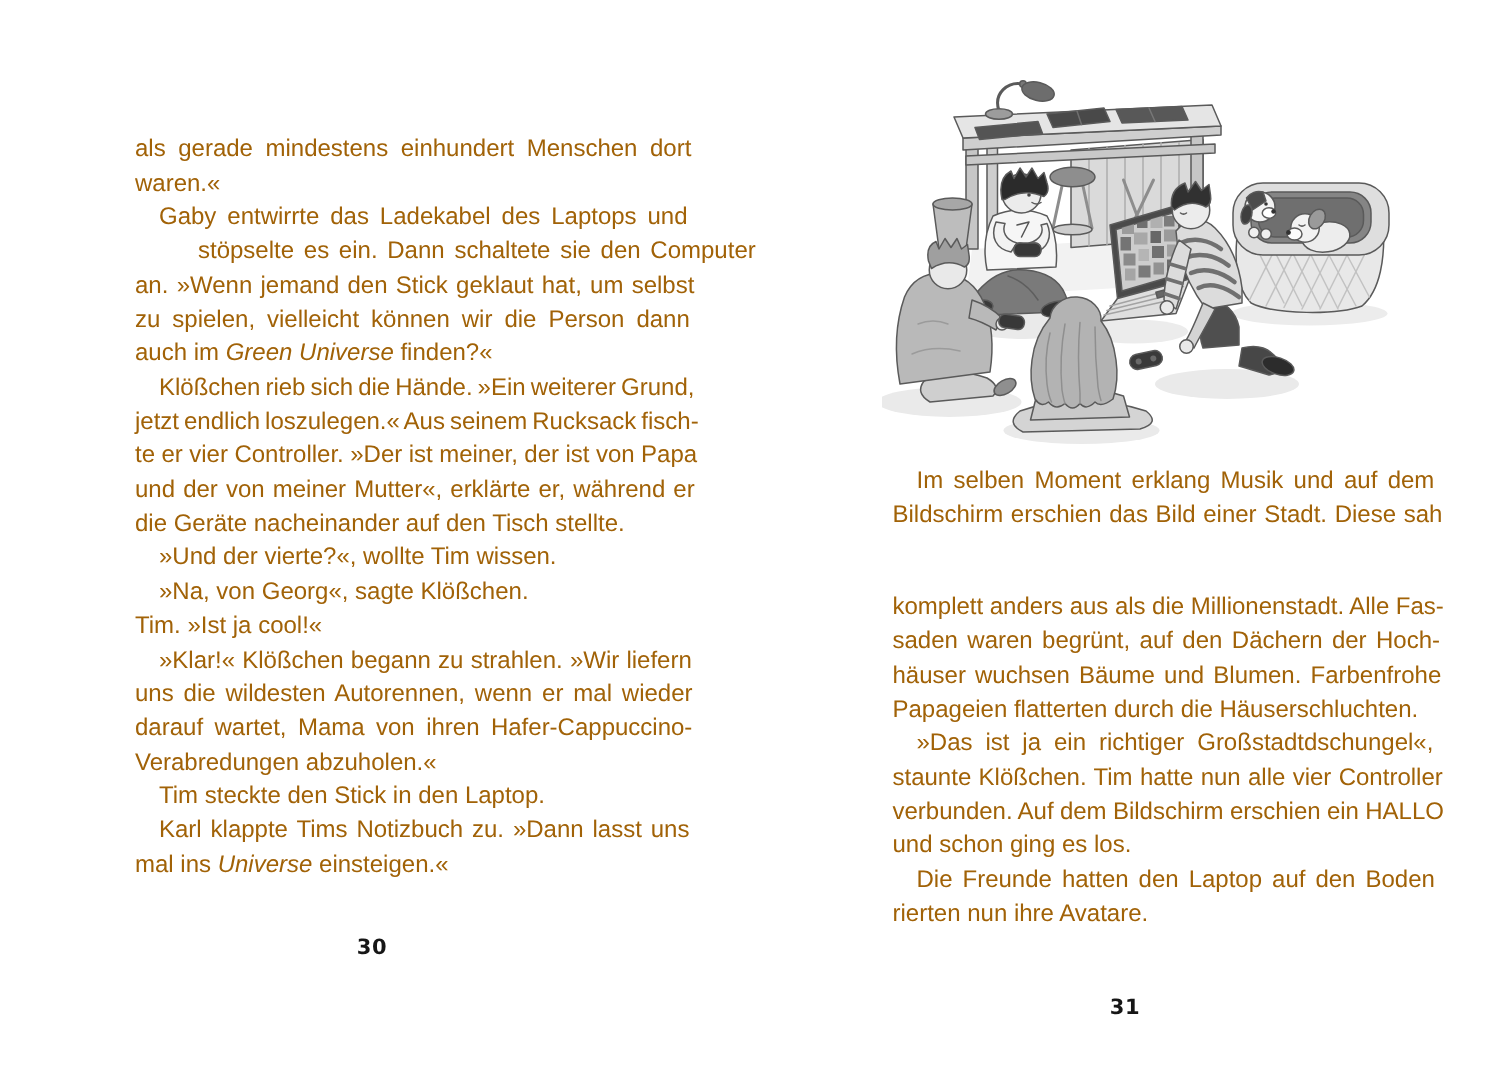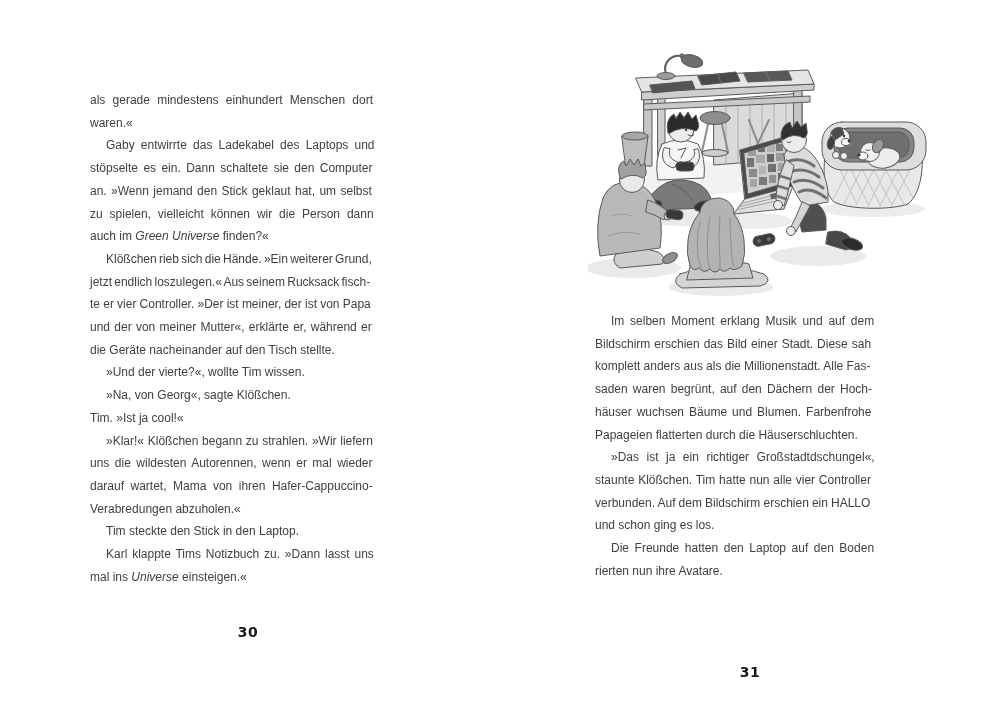--- a/index.html
+++ b/index.html
@@ -3,23 +3,23 @@
 <meta charset="utf-8">
 <style>
   html,body{margin:0;padding:0;}
   body{
     width:1000px;height:725px;position:relative;overflow:hidden;
     background:#ffffff;
     font-family:"Liberation Sans","DejaVu Sans",sans-serif;
   }
   .textblock{
     position:absolute;
-    font-size:12px;
+    font-size:16px;
     line-height:22.7px;
-    color:#404040;
+    color:#a16207;
   }
   #left-lines{left:90px;top:89px;width:316px;}
   #right-lines{left:595px;top:310px;width:310px;}
   .line{white-space:nowrap;}
   .line.ind{padding-left:16px;}
   .line em{font-style:italic;}
   .pagenum{
     position:absolute;top:625px;height:16px;
     font-family:"DejaVu Sans","Liberation Sans",sans-serif;
     font-weight:bold;font-size:14px;line-height:15px;
@@ -35,21 +35,21 @@
 </head>
 <body>
 
 <div class="spread">
 
   <section>
     <div id="left-lines" class="textblock">
         <div class="line" style="word-spacing: 3.91px;"><span>als gerade mindestens einhundert Menschen dort</span></div>
         <div class="line"><span>waren.«</span></div>
         <div class="line ind" style="word-spacing: 2.84px;"><span>Gaby entwirrte das Ladekabel des Laptops und</span></div>
-        <div class="line" style="word-spacing: 2.04px;"><span>stöpselte es ein. Dann schaltete sie den Computer</span></div>
+        <div class="line" style="word-spacing: 2.04px; margin-left: 42px;"><span>stöpselte es ein. Dann schaltete sie den Computer</span></div>
         <div class="line" style="word-spacing: 1.07px;"><span>an. »Wenn jemand den Stick geklaut hat, um selbst</span></div>
         <div class="line" style="word-spacing: 3.54px;"><span>zu spielen, vielleicht können wir die Person dann</span></div>
         <div class="line"><span>auch im </span><em>Green Universe</em><span> finden?«</span></div>
         <div class="line ind" style="word-spacing: -1.1px;"><span>Klößchen rieb sich die Hände. »Ein weiterer Grund,</span></div>
         <div class="line" style="word-spacing: -1.11px;"><span>jetzt endlich loszulegen.« Aus seinem Rucksack fisch-</span></div>
         <div class="line" style="word-spacing: -0.14px;"><span>te er vier Controller. »Der ist meiner, der ist von Papa</span></div>
         <div class="line" style="word-spacing: 0.95px;"><span>und der von meiner Mutter«, erklärte er, während er</span></div>
         <div class="line"><span>die Geräte nacheinander auf den Tisch stellte.</span></div>
         <div class="line ind"><span>»Und der vierte?«, wollte Tim wissen.</span></div>
         <div class="line ind"><span>»Na, von Georg«, sagte Klößchen.</span></div>
@@ -280,21 +280,21 @@
             </g>
           </g>
 
         </g>
       </svg>
     </figure>
 
     <div id="right-lines" class="textblock">
         <div class="line ind" style="word-spacing: 2.44px;"><span>Im selben Moment erklang Musik und auf dem</span></div>
         <div class="line" style="word-spacing: 0.66px;"><span>Bildschirm erschien das Bild einer Stadt. Diese sah</span></div>
-        <div class="line" style="word-spacing: -0.09px;"><span>komplett anders aus als die Millionenstadt. Alle Fas-</span></div>
+        <div class="line" style="word-spacing: -0.09px; margin-top: 39px;"><span>komplett anders aus als die Millionenstadt. Alle Fas-</span></div>
         <div class="line" style="word-spacing: 1.83px;"><span>saden waren begrünt, auf den Dächern der Hoch-</span></div>
         <div class="line" style="word-spacing: 1.66px;"><span>häuser wuchsen Bäume und Blumen. Farbenfrohe</span></div>
         <div class="line"><span>Papageien flatterten durch die Häuserschluchten.</span></div>
         <div class="line ind" style="word-spacing: 4.17px;"><span>»Das ist ja ein richtiger Großstadtdschungel«,</span></div>
         <div class="line" style="word-spacing: 0.44px;"><span>staunte Klößchen. Tim hatte nun alle vier Controller</span></div>
         <div class="line" style="word-spacing: -0.24px;"><span>verbunden. Auf dem Bildschirm erschien ein HALLO</span></div>
         <div class="line"><span>und schon ging es los.</span></div>
         <div class="line ind" style="word-spacing: 2.22px;"><span>Die Freunde hatten den Laptop auf den Boden</span></div>
         <div class="line"><span>rierten nun ihre Avatare.</span></div>
       </div>

